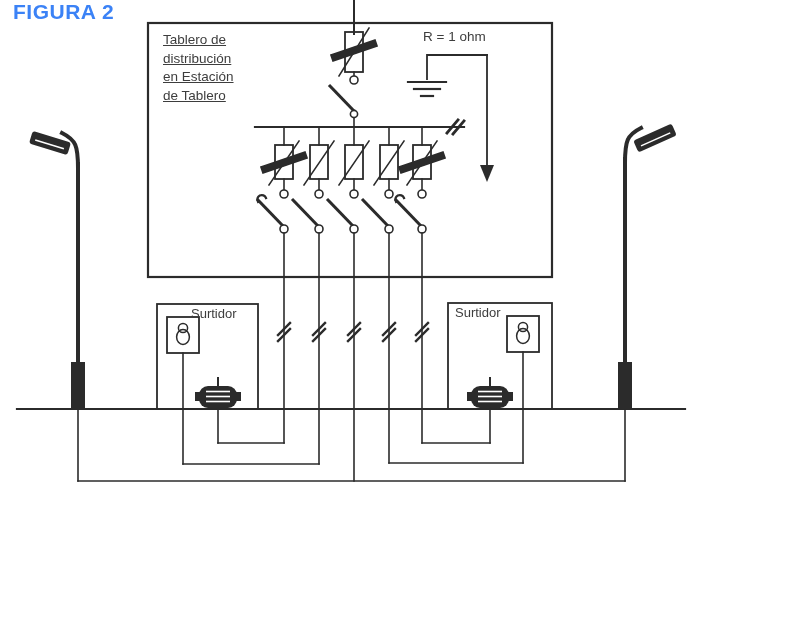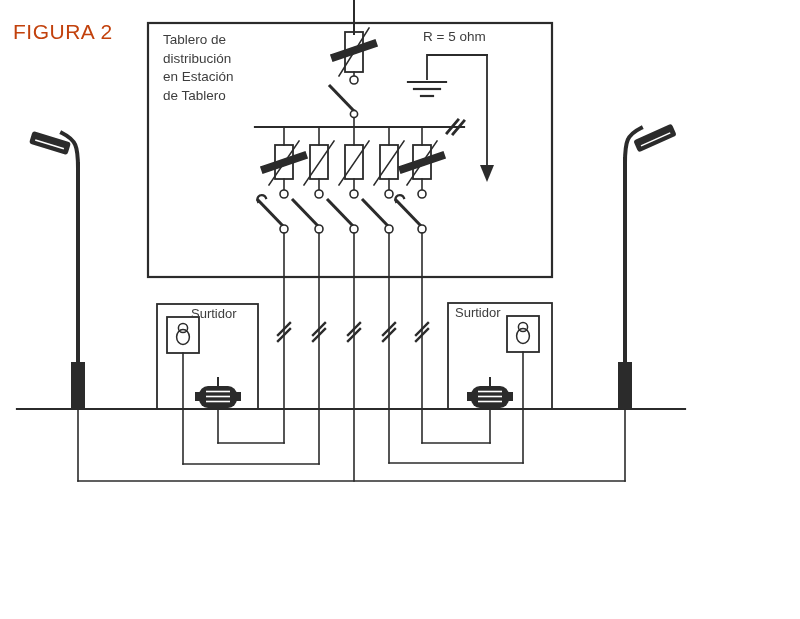--- a/index.html
+++ b/index.html
@@ -11,22 +11,22 @@
   .stage{
     position:relative;width:800px;height:619px;background:var(--paper);
     font-family:"Liberation Sans","DejaVu Sans",sans-serif;overflow:hidden;
   }
   .stage svg{position:absolute;left:0;top:0;}
   .ln{stroke:var(--ink);fill:none;stroke-linecap:square;}
   .fillink{fill:var(--ink);stroke:none;}
   .paperln{stroke:var(--paper);fill:none;}
   .opencirc{fill:var(--paper);stroke:var(--ink);}
   .label{position:absolute;color:var(--text);}
-  .figure-title{left:13px;top:20px;font-size:21px;font-weight:normal;color:#c2410c;letter-spacing:.5px;}
-  .board-label{left:163px;top:31px;font-size:13.5px;line-height:18.5px;}
+  .figure-title{left:13px;top:0;font-size:21px;font-weight:bold;color:#3b82f6;letter-spacing:.5px;}
+  .board-label{left:163px;top:31px;font-size:13.5px;line-height:18.5px;text-decoration:underline;}
   .board-label span{display:block;}
   .resistance-label{left:423px;top:29px;font-size:13.5px;}
   .surtidor-left{left:191px;top:306px;font-size:13px;}
   .surtidor-right{left:455px;top:305px;font-size:13px;}
 </style>
 </head>
 <body>
 
 <div class="stage">
 
@@ -233,18 +233,18 @@
 
   <div class="label figure-title">FIGURA 2</div>
 
   <div class="label board-label">
     <span>Tablero de</span>
     <span>distribución</span>
     <span>en Estación</span>
     <span>de Tablero</span>
   </div>
 
-  <div class="label resistance-label">R = 5 ohm</div>
+  <div class="label resistance-label">R = 1 ohm</div>
 
   <div class="label surtidor-left">Surtidor</div>
   <div class="label surtidor-right">Surtidor</div>
 
 </div>
 
 </body></html>

